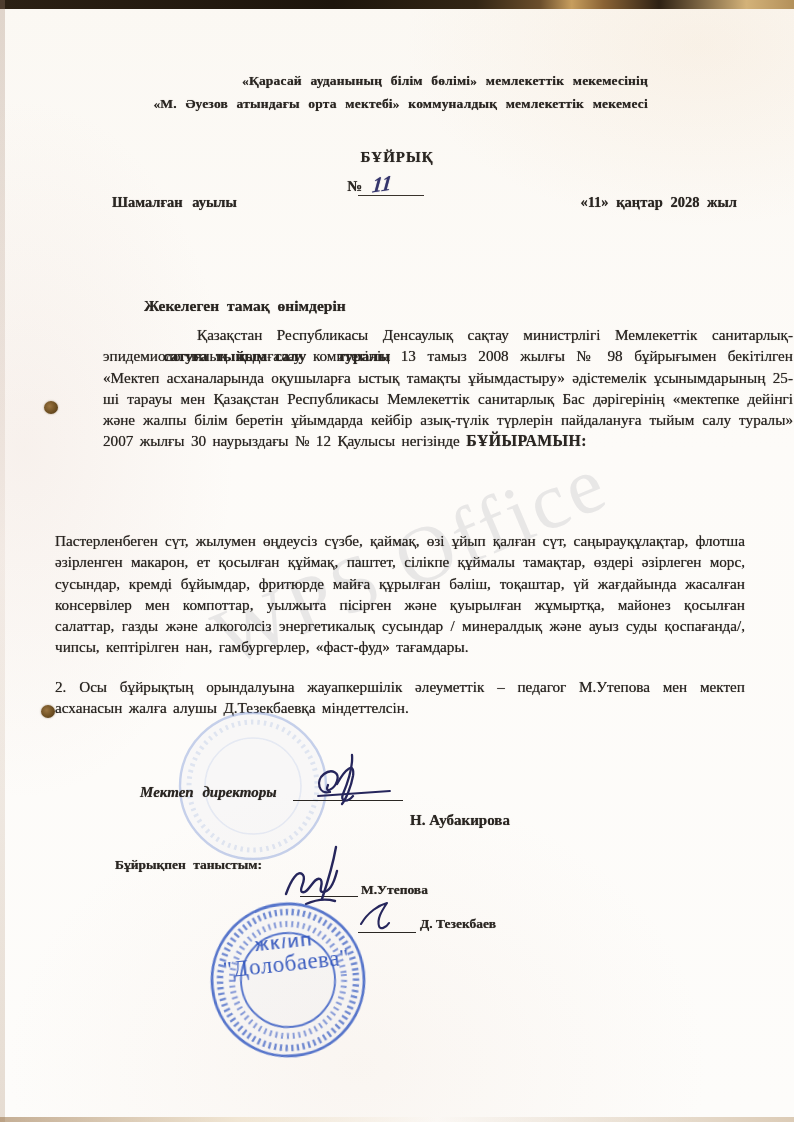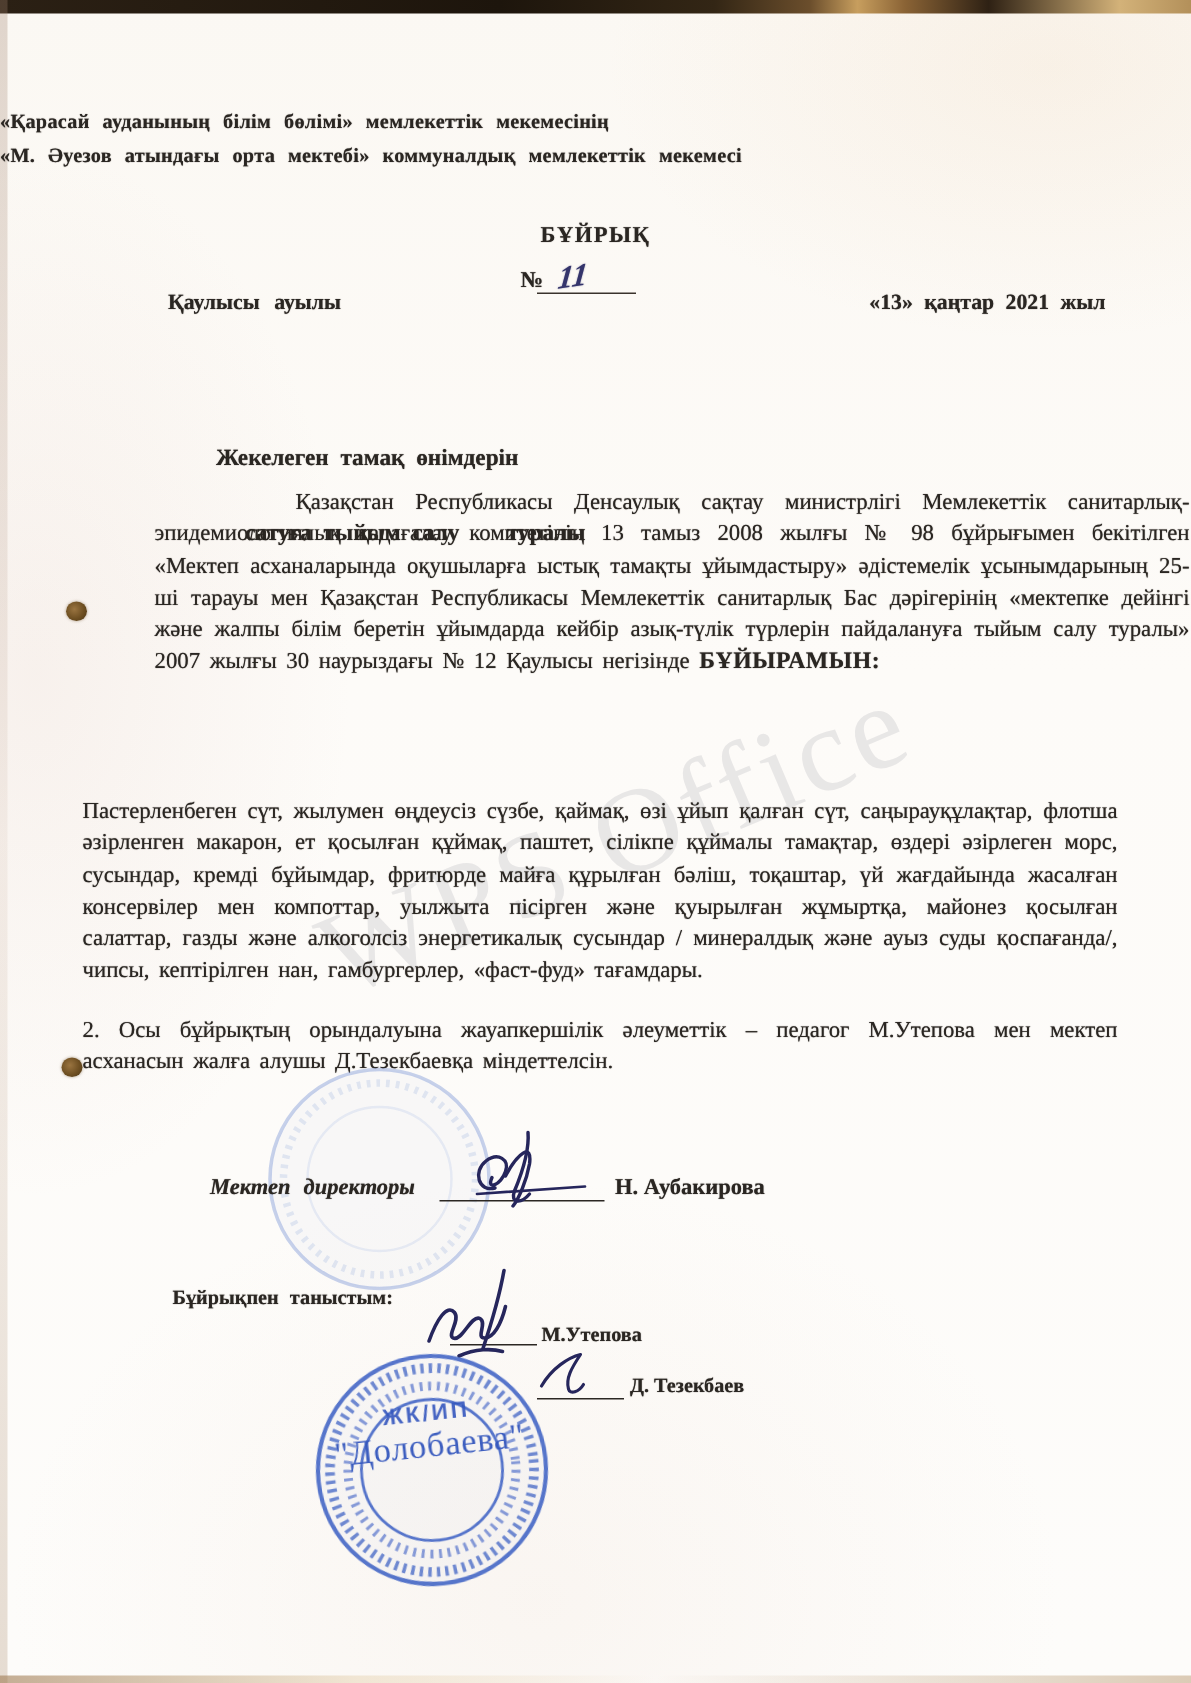--- a/index.html
+++ b/index.html
@@ -19,21 +19,21 @@
     background:linear-gradient(90deg,rgba(150,110,65,.55),rgba(222,196,150,.35) 30%,rgba(255,255,255,0) 55%,rgba(170,130,80,.4) 100%);}
   .scan-left{position:absolute;left:0;top:0;width:5px;height:1122px;background:linear-gradient(180deg,rgba(160,130,110,.30),rgba(190,160,140,.12) 50%,rgba(160,125,90,.25));}
   .hole{position:absolute;width:14px;height:13px;border-radius:50%;
     background:radial-gradient(circle at 40% 40%, #9a7440 0%, #6e4f22 55%, #4a3413 100%);
     box-shadow:0 0 2px rgba(90,60,20,.5);}
   .watermark{position:absolute;left:130px;top:420px;width:560px;height:280px;
     display:flex;align-items:center;justify-content:center;
     transform:rotate(-23deg);font-size:80px;letter-spacing:3px;
     color:rgba(168,168,175,0.24);font-weight:400;pointer-events:none;}
   .doc-text{text-shadow:0 0 0.7px rgba(48,42,38,0.8);}
-  .hdr{position:absolute;left:0;width:648px;text-align:left;font-weight:700;
+  .hdr{position:absolute;left:0;width:648px;text-align:right;font-weight:700;
     font-size:13.5px;word-spacing:5px;letter-spacing:.2px;}
   .order-title{position:absolute;left:0;width:794px;top:149px;text-align:center;
     font-weight:700;font-size:15px;letter-spacing:1px;}
   .order-no{position:absolute;left:347px;top:172px;font-weight:700;font-size:15px;}
   .hand-num{display:inline-block;font-size:21px;color:#34346b;font-style:italic;
     transform:rotate(-8deg) skewX(-14deg);margin-left:10px;font-weight:700;
     text-shadow:0 0 1px rgba(52,52,107,.6);}
   .num-line{position:absolute;left:358px;top:181px;width:66px;height:14px;border-bottom:1.6px solid #3a332c;}
   .place{position:absolute;left:112px;top:194px;font-size:14.5px;font-weight:700;word-spacing:6px;}
   .date{position:absolute;right:57px;top:194px;font-size:14.5px;font-weight:700;word-spacing:4px;}
@@ -71,22 +71,22 @@
   <div class="watermark">WPS Office</div>
 
   <div class="hdr doc-text" style="top:73px;">«Қарасай ауданының білім бөлімі» мемлекеттік мекемесінің</div>
   <div class="hdr doc-text" style="top:96px;">«М. Әуезов атындағы орта мектебі» коммуналдық мемлекеттік мекемесі</div>
 
   <div class="order-title doc-text">БҰЙРЫҚ</div>
 
   <div class="num-line"></div>
   <div class="order-no doc-text"><span>№</span><span class="hand-num">11</span></div>
 
-  <div class="place doc-text">Қаулысы ауылы</div>
-  <div class="date doc-text">«13» қаңтар 2021 жыл</div>
+  <div class="place doc-text">Шамалған ауылы</div>
+  <div class="date doc-text">«11» қаңтар 2028 жыл</div>
 
   <div class="subject doc-text">
     <span class="ind">Жекелеген тамақ өнімдерін</span>
     <span>сатуға тыйым салу    туралы</span>
   </div>
 
   <div class="para indent doc-text" style="top:324px;">
     <span>Қазақстан Республикасы Денсаулық сақтау министрлігі Мемлекеттік санитарлық-эпидемиологиялық қадағалау комитетінің 13 тамыз 2008 жылғы № 98 бұйрығымен бекітілген «Мектеп асханаларында оқушыларға ыстық тамақты ұйымдастыру» әдістемелік ұсынымдарының 25-ші тарауы мен Қазақстан Республикасы Мемлекеттік санитарлық Бас дәрігерінің «мектепке дейінгі және жалпы білім беретін ұйымдарда кейбір азық-түлік түрлерін пайдалануға тыйым салу туралы» 2007 жылғы 30 наурыздағы № 12 Қаулысы негізінде</span>
     <span class="resolve">БҰЙЫРАМЫН:</span>
   </div>
@@ -97,21 +97,21 @@
   <div class="stamp stamp-faint" style="left:177px;top:710px;width:152px;height:152px;">
     <svg width="152" height="152" viewBox="0 0 152 152">
       <circle cx="76" cy="76" r="73" fill="rgba(130,155,215,0.05)" stroke="rgba(110,140,210,0.45)" stroke-width="2.4"></circle>
       <circle cx="76" cy="76" r="64" fill="none" stroke="rgba(115,145,210,0.22)" stroke-width="5" stroke-dasharray="2.5,4"></circle>
       <circle cx="76" cy="76" r="48" fill="none" stroke="rgba(120,148,212,0.18)" stroke-width="1.6"></circle>
     </svg>
   </div>
 
   <div class="sig-row-label doc-text" style="position:absolute;left:140px;top:784px;word-spacing:5px;font-style:italic;">Мектеп директоры</div>
   <div class="u-line" style="left:293px;top:788px;width:110px;"></div>
-  <div class="name doc-text" style="left:410px;top:784px;">Н. Аубакирова</div>
+  <div class="name doc-text" style="left:410px;top:812px;">Н. Аубакирова</div>
   <svg style="position:absolute;left:300px;top:750px;" width="100" height="64" viewBox="0 0 100 64">
     <g class="ink" stroke-width="2.3">
       <path d="M30,42 c-11,3 -15,-11 -6,-18 c8,-6 16,-1 13,7 c-3,9 -13,13 -9,4"></path>
       <path d="M52,5 c1,12 -4,27 -9,39 c-3,8 4,9 10,2"></path>
       <path d="M37,34 c8,-15 18,-23 16,-8 c-2,11 -7,23 -11,28"></path>
       <path d="M18,46 l72,-5" stroke-width="1.8"></path>
     </g>
   </svg>
 
   <div class="sig-row-label doc-text" style="position:absolute;left:115px;top:857px;font-size:13.5px;word-spacing:4px;">Бұйрықпен таныстым:</div>

